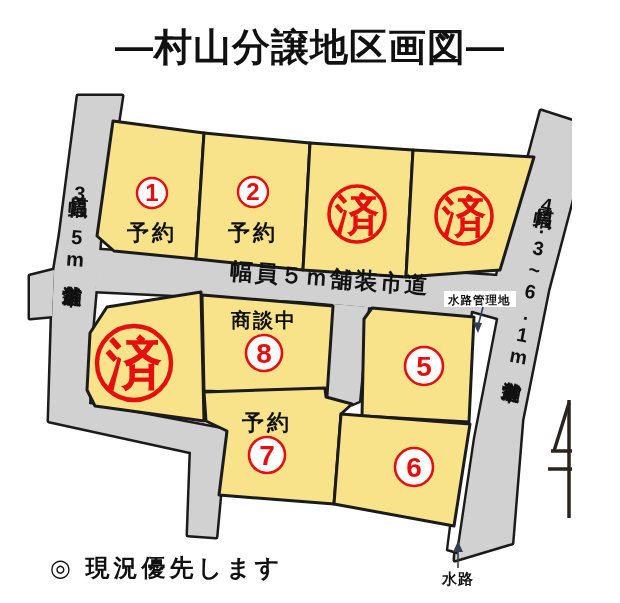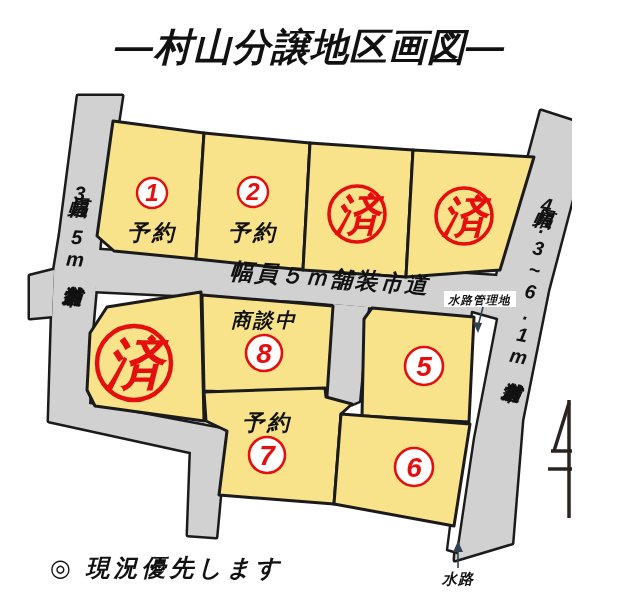--- a/index.html
+++ b/index.html
@@ -1,16 +1,16 @@
 <!DOCTYPE html>
 <html><head>
 <meta charset="utf-8">
 <style>
   html,body{margin:0;padding:0;background:#ffffff;}
-  .page{width:572px;height:603px;position:relative;background:#fff;overflow:hidden;font-style:italic;}
+  .page{width:572px;height:603px;position:relative;background:#fff;overflow:hidden;}
   svg{display:block;}
   text{font-family:"Liberation Sans","DejaVu Sans",sans-serif;fill:#111111;}
   .road-o{fill:#D2D1D1;stroke:#1B1B1B;stroke-width:5;stroke-linejoin:round;}
   .road-f{fill:#D2D1D1;stroke:none;}
   .plot{fill:#F8E38A;stroke:#1B1B1B;stroke-width:3;stroke-linejoin:round;}
   .wchan{fill:#ffffff;stroke:#1B1B1B;stroke-width:2.4;stroke-linejoin:round;}
   .t-title{font-size:38px;font-weight:bold;letter-spacing:1px;}
   .t-note{font-size:24px;font-weight:bold;letter-spacing:4px;}
   .t-road{font-size:23px;font-weight:bold;letter-spacing:2px;}
   .t-road-v{font-size:20px;font-weight:bold;writing-mode:vertical-rl;text-orientation:upright;}

